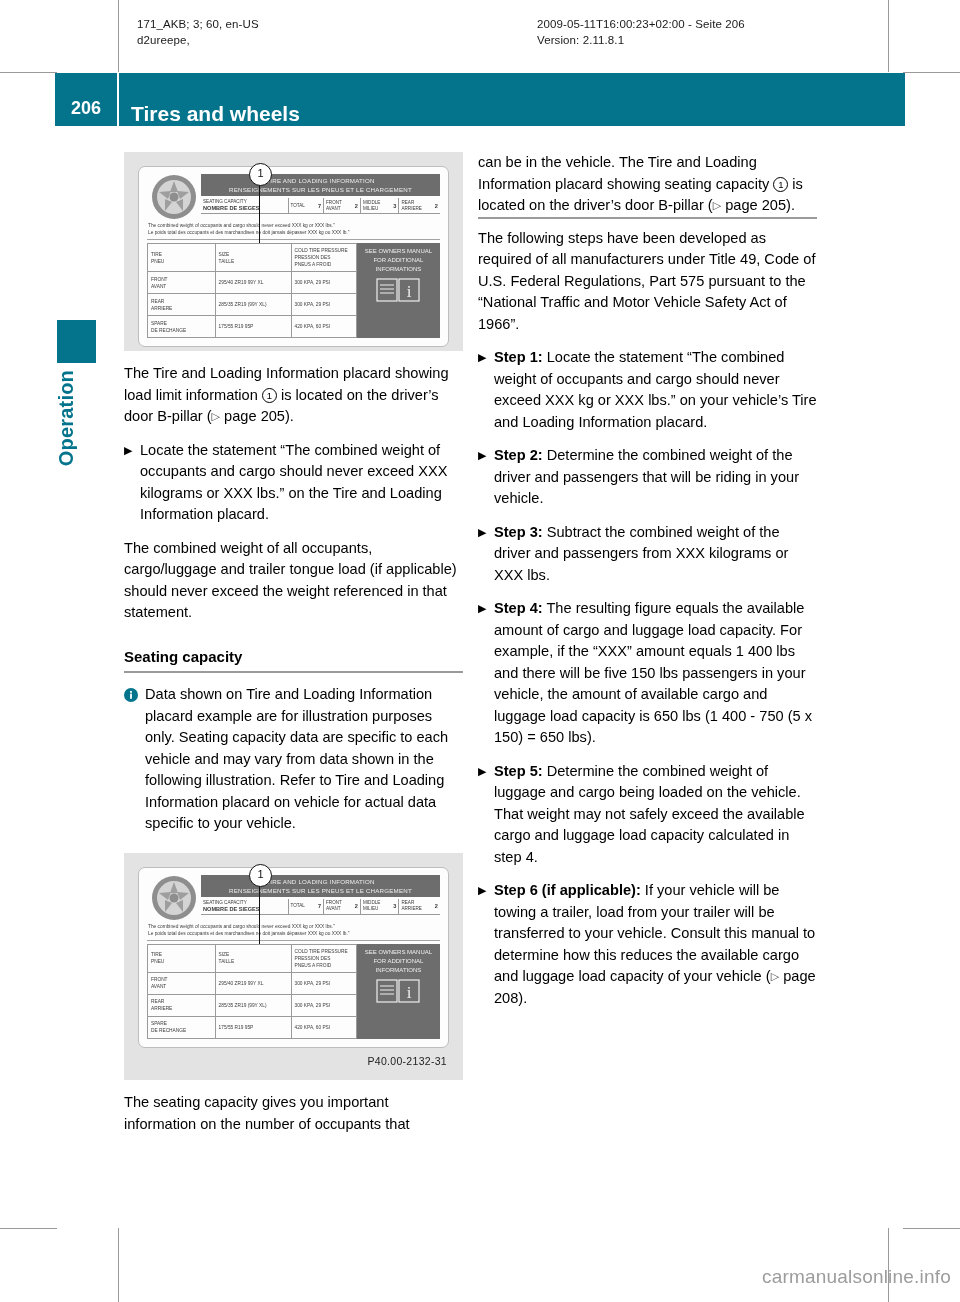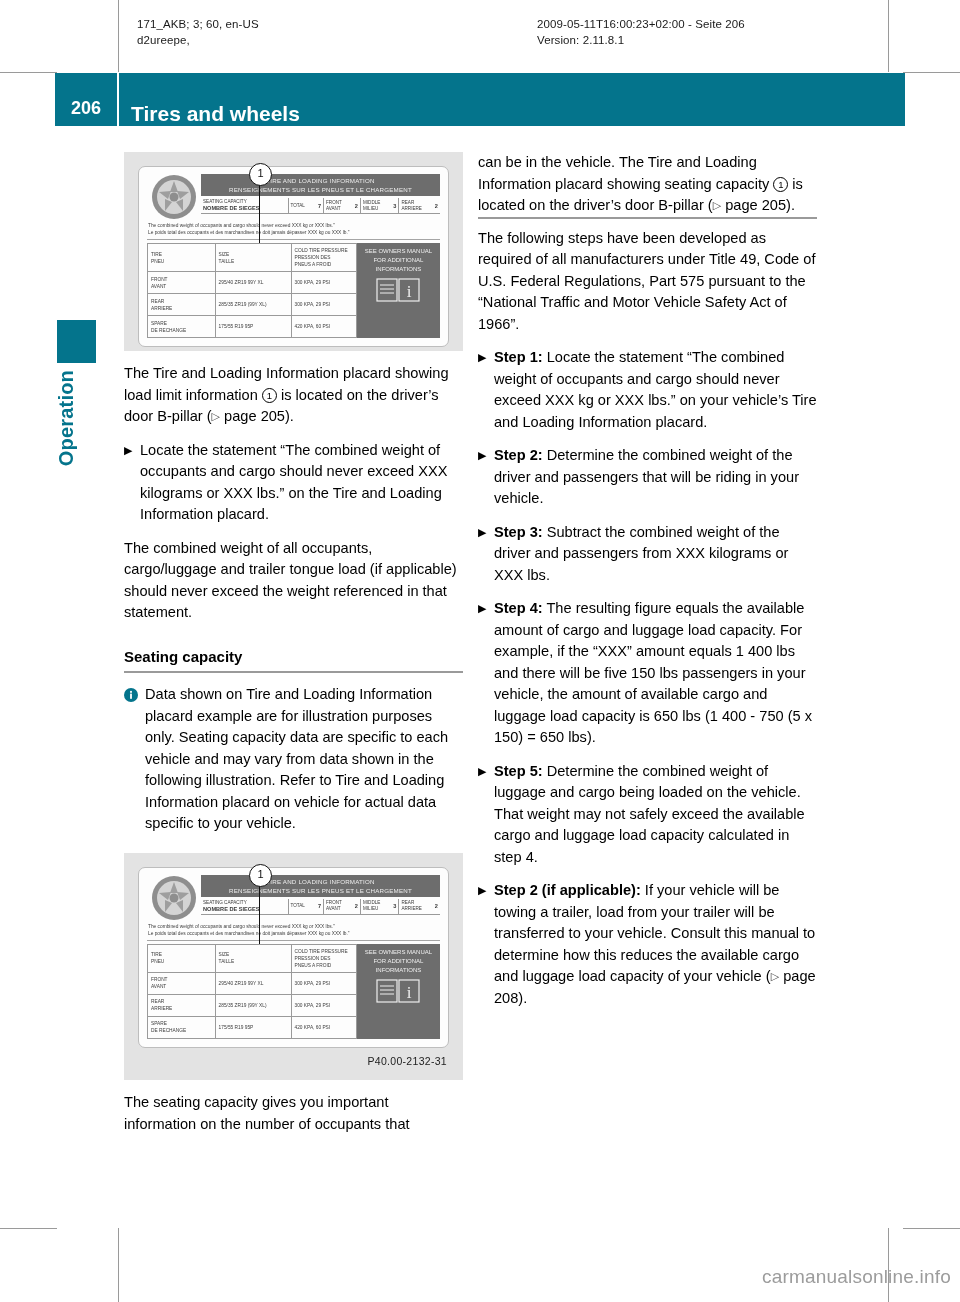--- a/index.html
+++ b/index.html
@@ -617,18 +617,18 @@
     <div class="step-text"><b>Step 4:</b><span> The resulting figure equals the available amount of cargo and luggage load capacity. For example, if the “XXX” amount equals 1 400 lbs and there will be five 150 lbs passengers in your vehicle, the amount of available cargo and luggage load capacity is 650 lbs (1 400 - 750 (5 x 150) = 650 lbs).</span></div>
   </div>
 
   <div class="step-item">
     <div class="step-marker">▶</div>
     <div class="step-text"><b>Step 5:</b><span> Determine the combined weight of luggage and cargo being loaded on the vehicle. That weight may not safely exceed the available cargo and luggage load capacity calculated in step 4.</span></div>
   </div>
 
   <div class="step-item">
     <div class="step-marker">▶</div>
-    <div class="step-text"><b>Step 2 (if applicable):</b><span> If your vehicle will be towing a trailer, load from your trailer will be transferred to your vehicle. Consult this manual to determine how this reduces the available cargo and luggage load capacity of your vehicle (</span><span class="ref-arrow">▷</span><span> page 208).</span></div>
+    <div class="step-text"><b>Step 6 (if applicable):</b><span> If your vehicle will be towing a trailer, load from your trailer will be transferred to your vehicle. Consult this manual to determine how this reduces the available cargo and luggage load capacity of your vehicle (</span><span class="ref-arrow">▷</span><span> page 208).</span></div>
   </div>
 
 </div>
 
 <div id="watermark">carmanualsonline.info</div>
 
 </body></html>

